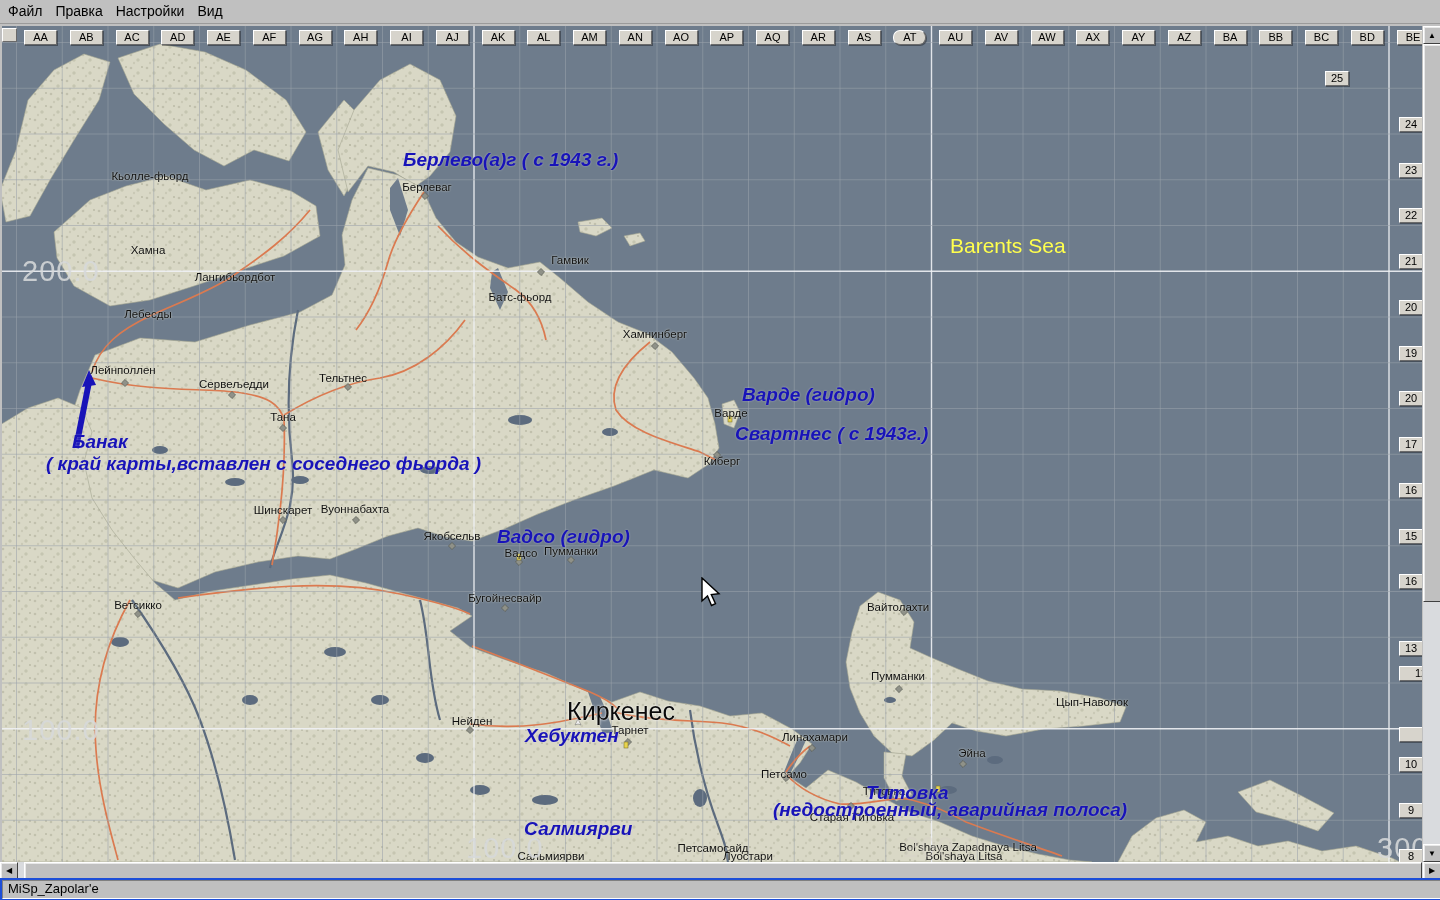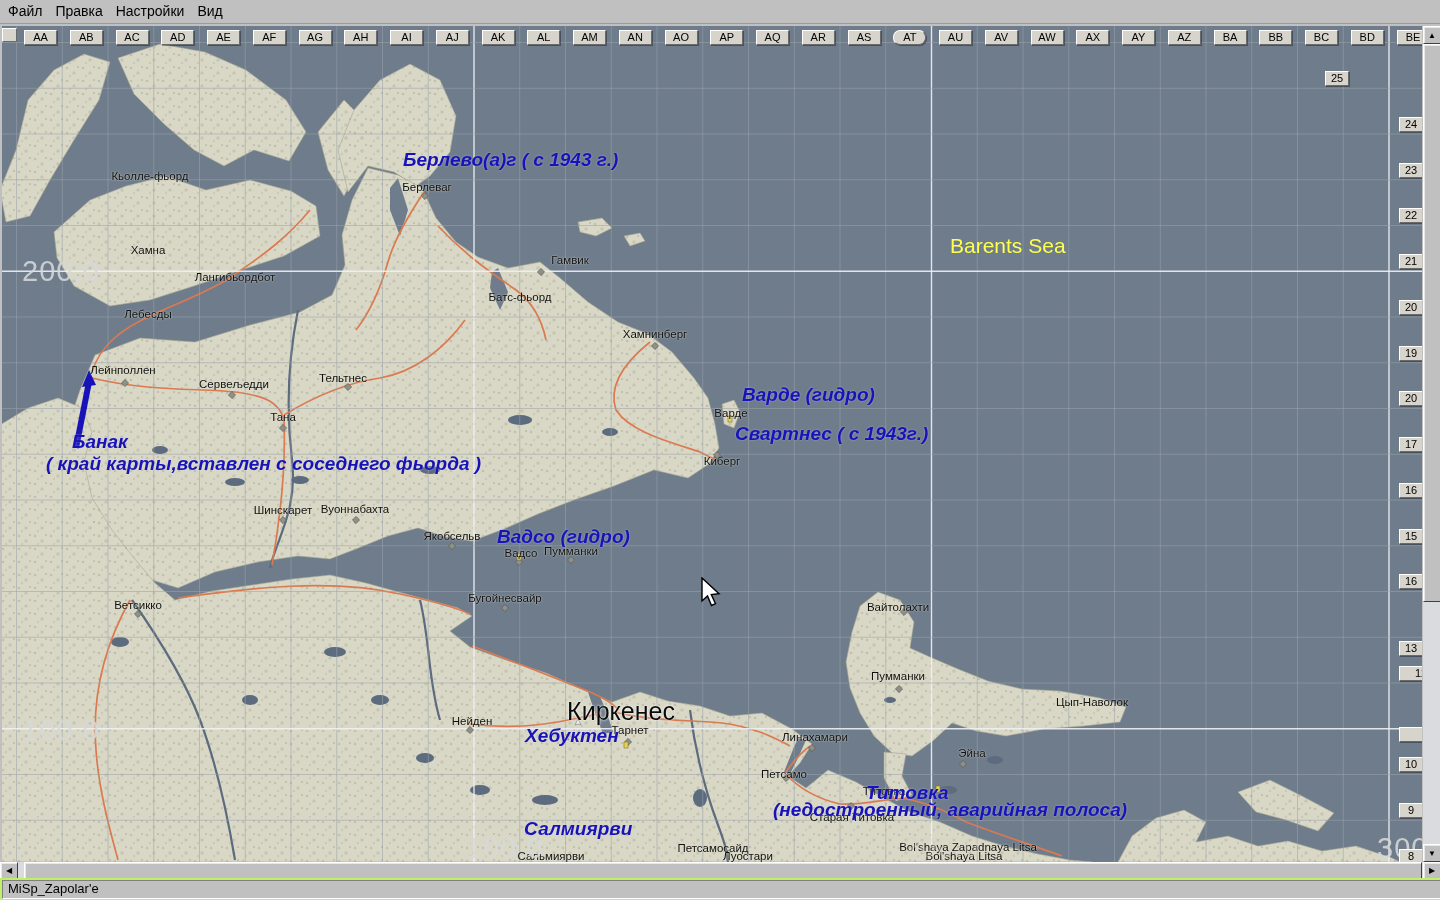--- a/index.html
+++ b/index.html
@@ -41,21 +41,21 @@
     border-color:#ffffff #404040 #404040 #ffffff;box-shadow:inset 1px 1px 0 #e8e8e8;
     display:flex;align-items:center;justify-content:center;font-size:8px;color:#000;cursor:default;}
   #vscroll{position:absolute;left:1423px;top:26px;width:17px;height:836px;background:#d9dbde;}
   #vthumb{position:absolute;left:0;top:18px;width:16px;height:556px;background:#c0c0c0;
     border:1px solid;border-color:#ffffff #404040 #404040 #ffffff;box-shadow:inset 1px 1px 0 #e8e8e8;}
   #hscroll{position:absolute;left:0;top:862px;width:1440px;height:16px;background:#d9dbde;}
   #hthumb{position:absolute;left:24px;top:0;width:1396px;height:15px;background:#c0c0c0;
     border:1px solid;border-color:#ffffff #404040 #404040 #ffffff;box-shadow:inset 1px 1px 0 #e8e8e8;}
 
   
-  #statusbar{position:absolute;left:0;top:878px;width:1440px;height:22px;background:#bef264;}
+  #statusbar{position:absolute;left:0;top:878px;width:1440px;height:22px;background:#1d4ed8;}
   #status-field{position:absolute;left:2px;top:2px;width:1434px;height:17px;background:#c0c0c0;
     border:1px solid;border-color:#808080 #ffffff #ffffff #808080;
     font-size:13px;color:#000;line-height:16px;padding-left:5px;}
 </style>
 </head>
 <body>
 
 <div id="app">
 
   <div id="menubar"><span class="menu-item">Файл</span><span class="menu-item">Правка</span><span class="menu-item">Настройки</span><span class="menu-item">Вид</span></div>

